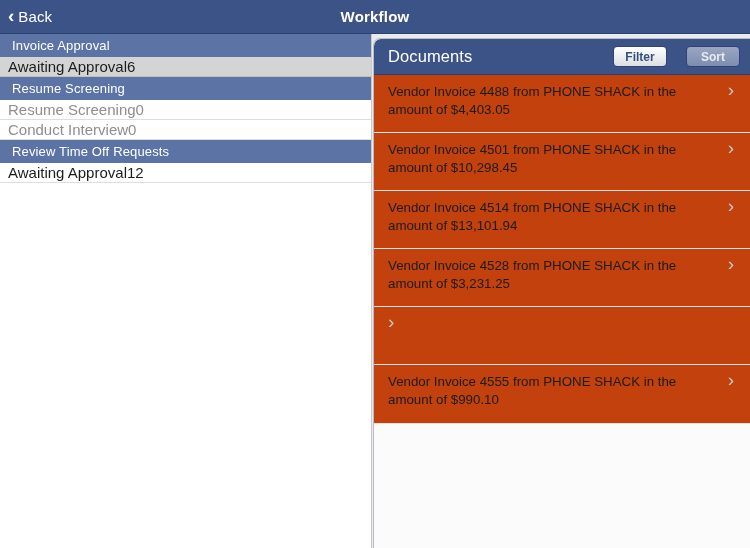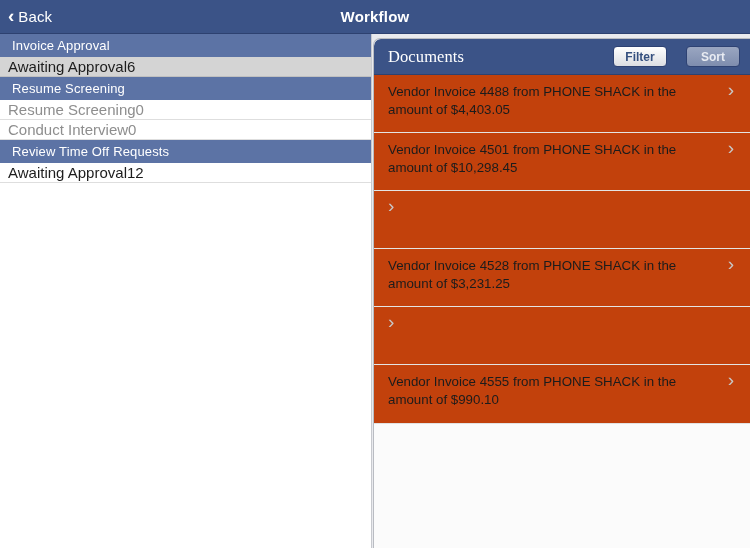--- a/index.html
+++ b/index.html
@@ -144,21 +144,20 @@
     align-items: center;
     justify-content: space-between;
     padding: 0 10px 0 14px;
     border-top-left-radius: 7px;
     border-bottom: 1px solid #2d4170;
   }
   .detail-bar .title {
     color: #ffffff;
     font-size: 16.5px;
     letter-spacing: 0.1px;
-    font-family: Liberation Serif, serif;
   }
   .bar-buttons { display: flex; gap: 19px; }
 
   .bar-btn {
     height: 21px;
     min-width: 54px;
     padding: 0 10px;
     border-radius: 4px;
     display: flex;
     align-items: center;
@@ -264,20 +263,21 @@
     <div class="doc-list" id="doc-list">
         <div class="doc-row">
           <div class="doc-text">Vendor Invoice 4488 from PHONE SHACK in the amount of $4,403.05</div>
           <span class="disclosure">›</span>
         </div>
         <div class="doc-row">
           <div class="doc-text">Vendor Invoice 4501 from PHONE SHACK in the amount of $10,298.45</div>
           <span class="disclosure">›</span>
         </div>
         <div class="doc-row">
+          <div class="doc-text">Vendor Invoice 4514 from PHONE SHACK in the amount of $13,101.94</div>
           <span class="disclosure">›</span>
         </div>
         <div class="doc-row">
           <div class="doc-text">Vendor Invoice 4528 from PHONE SHACK in the amount of $3,231.25</div>
           <span class="disclosure">›</span>
         </div>
         <div class="doc-row">
           <span class="disclosure">›</span>
         </div>
         <div class="doc-row">

